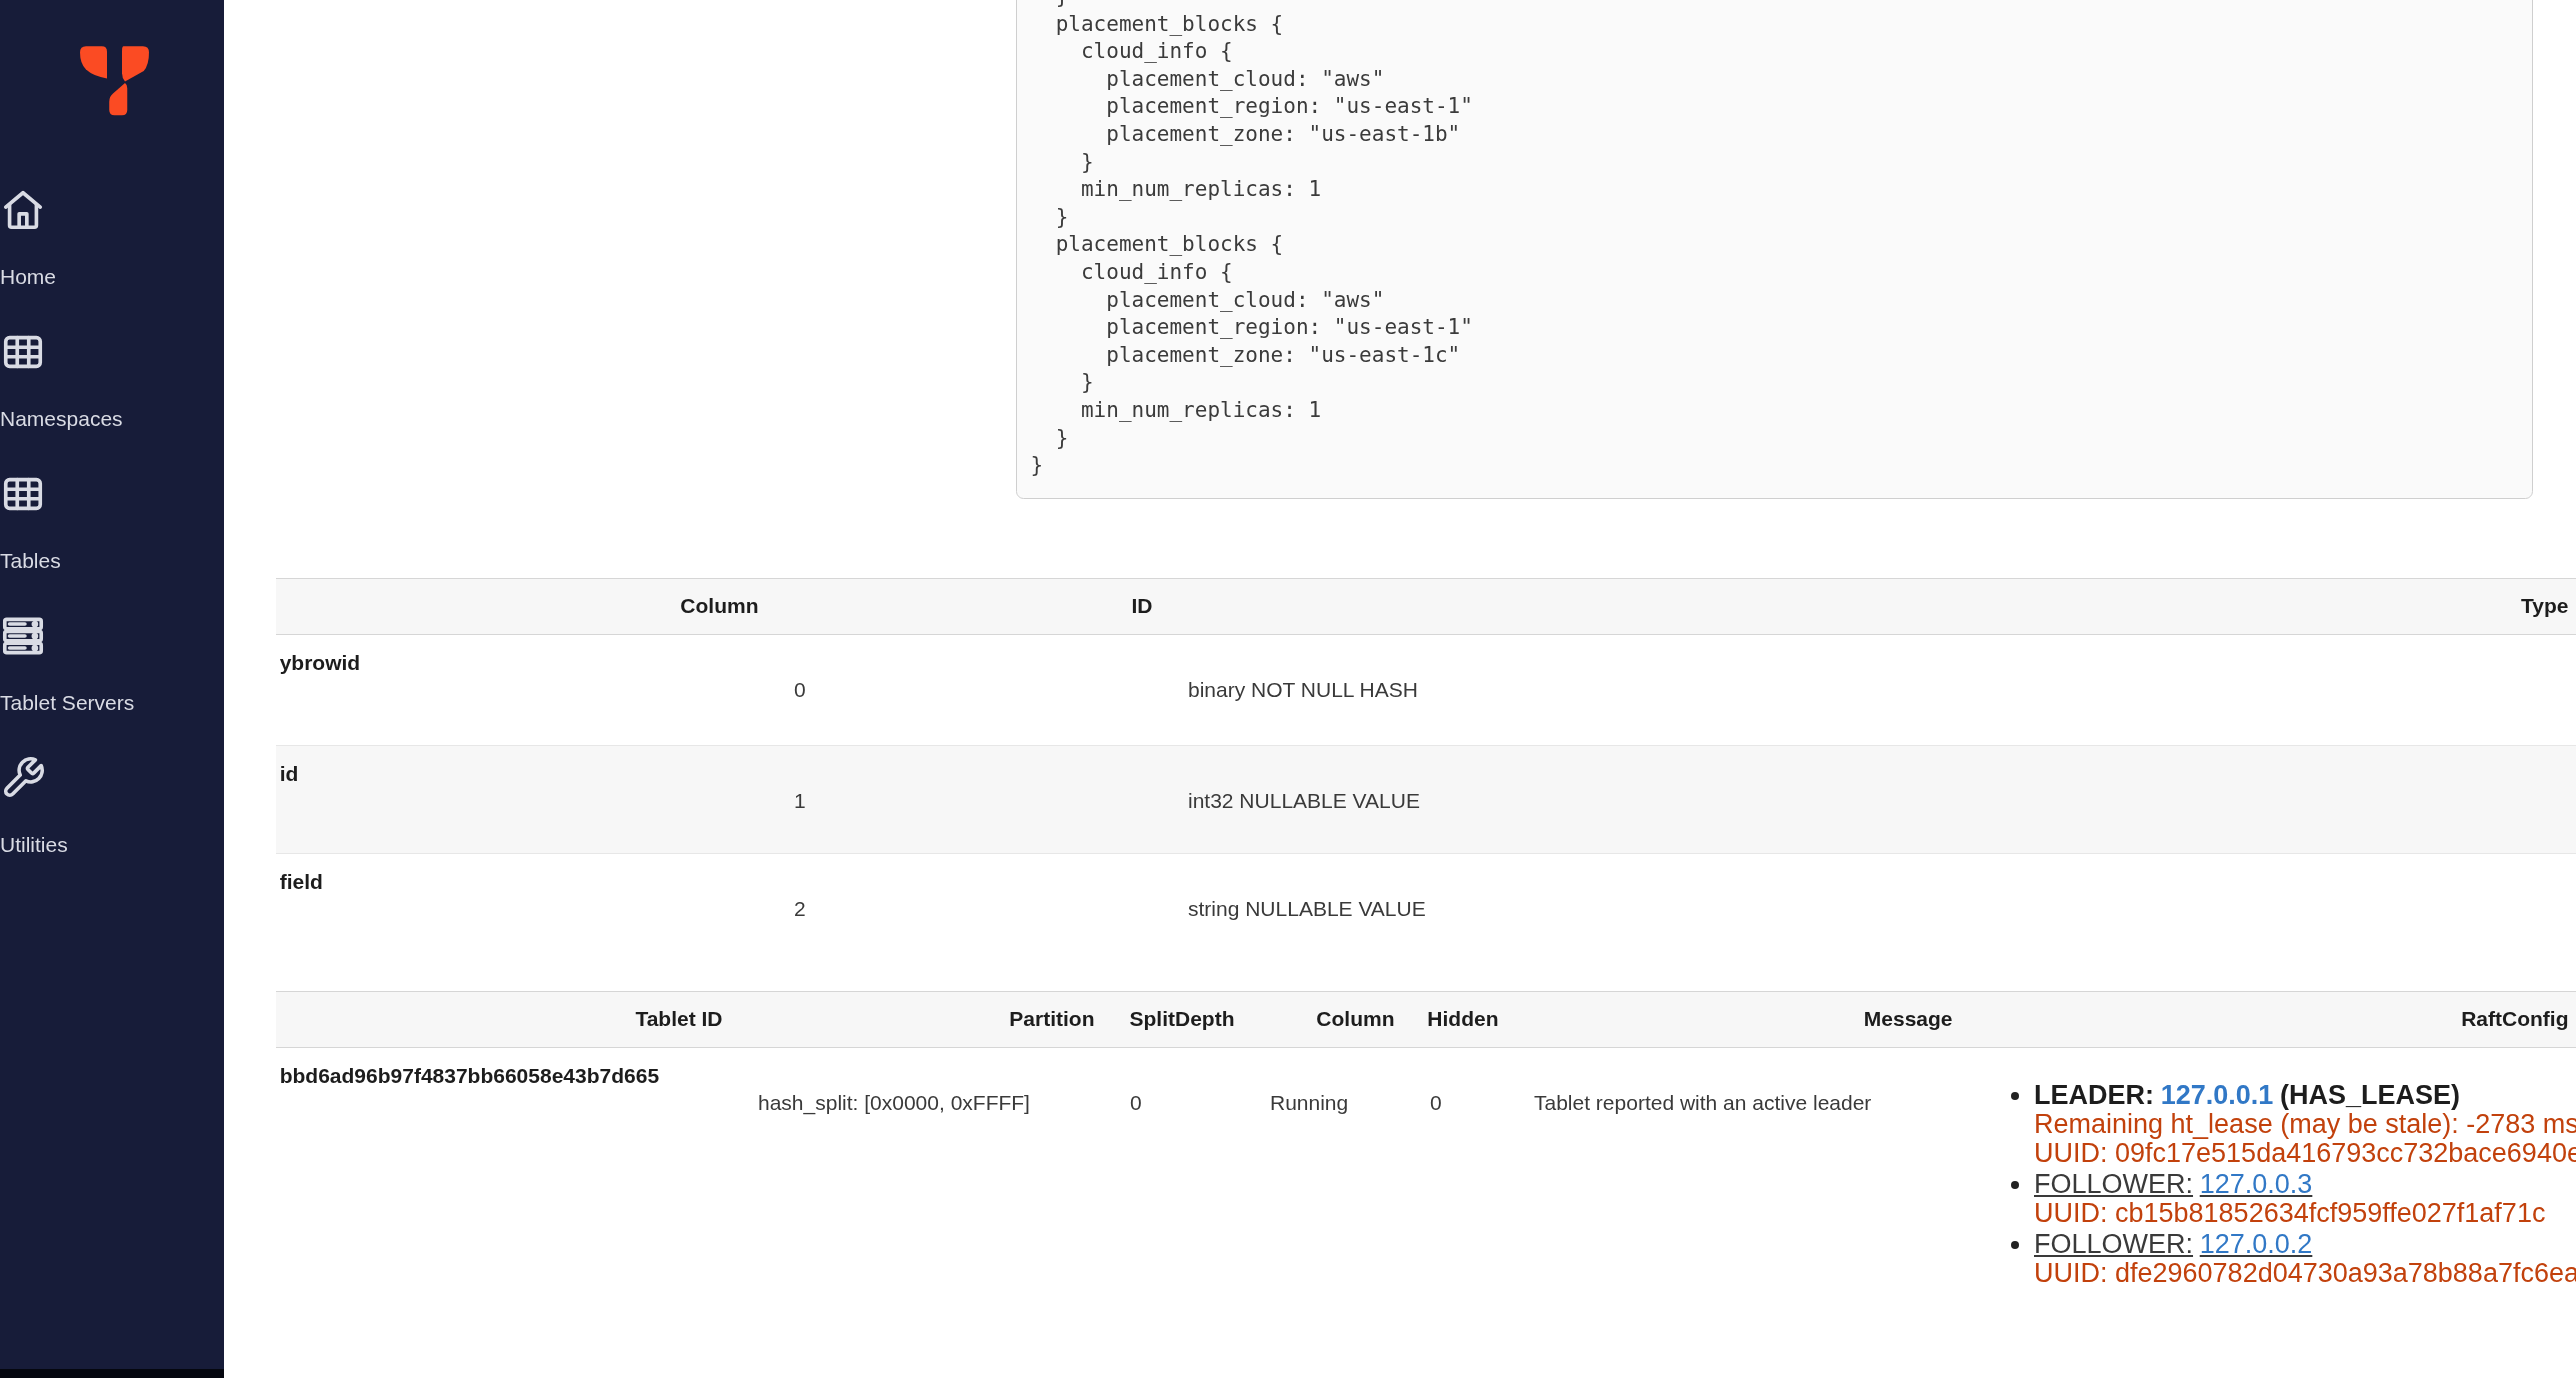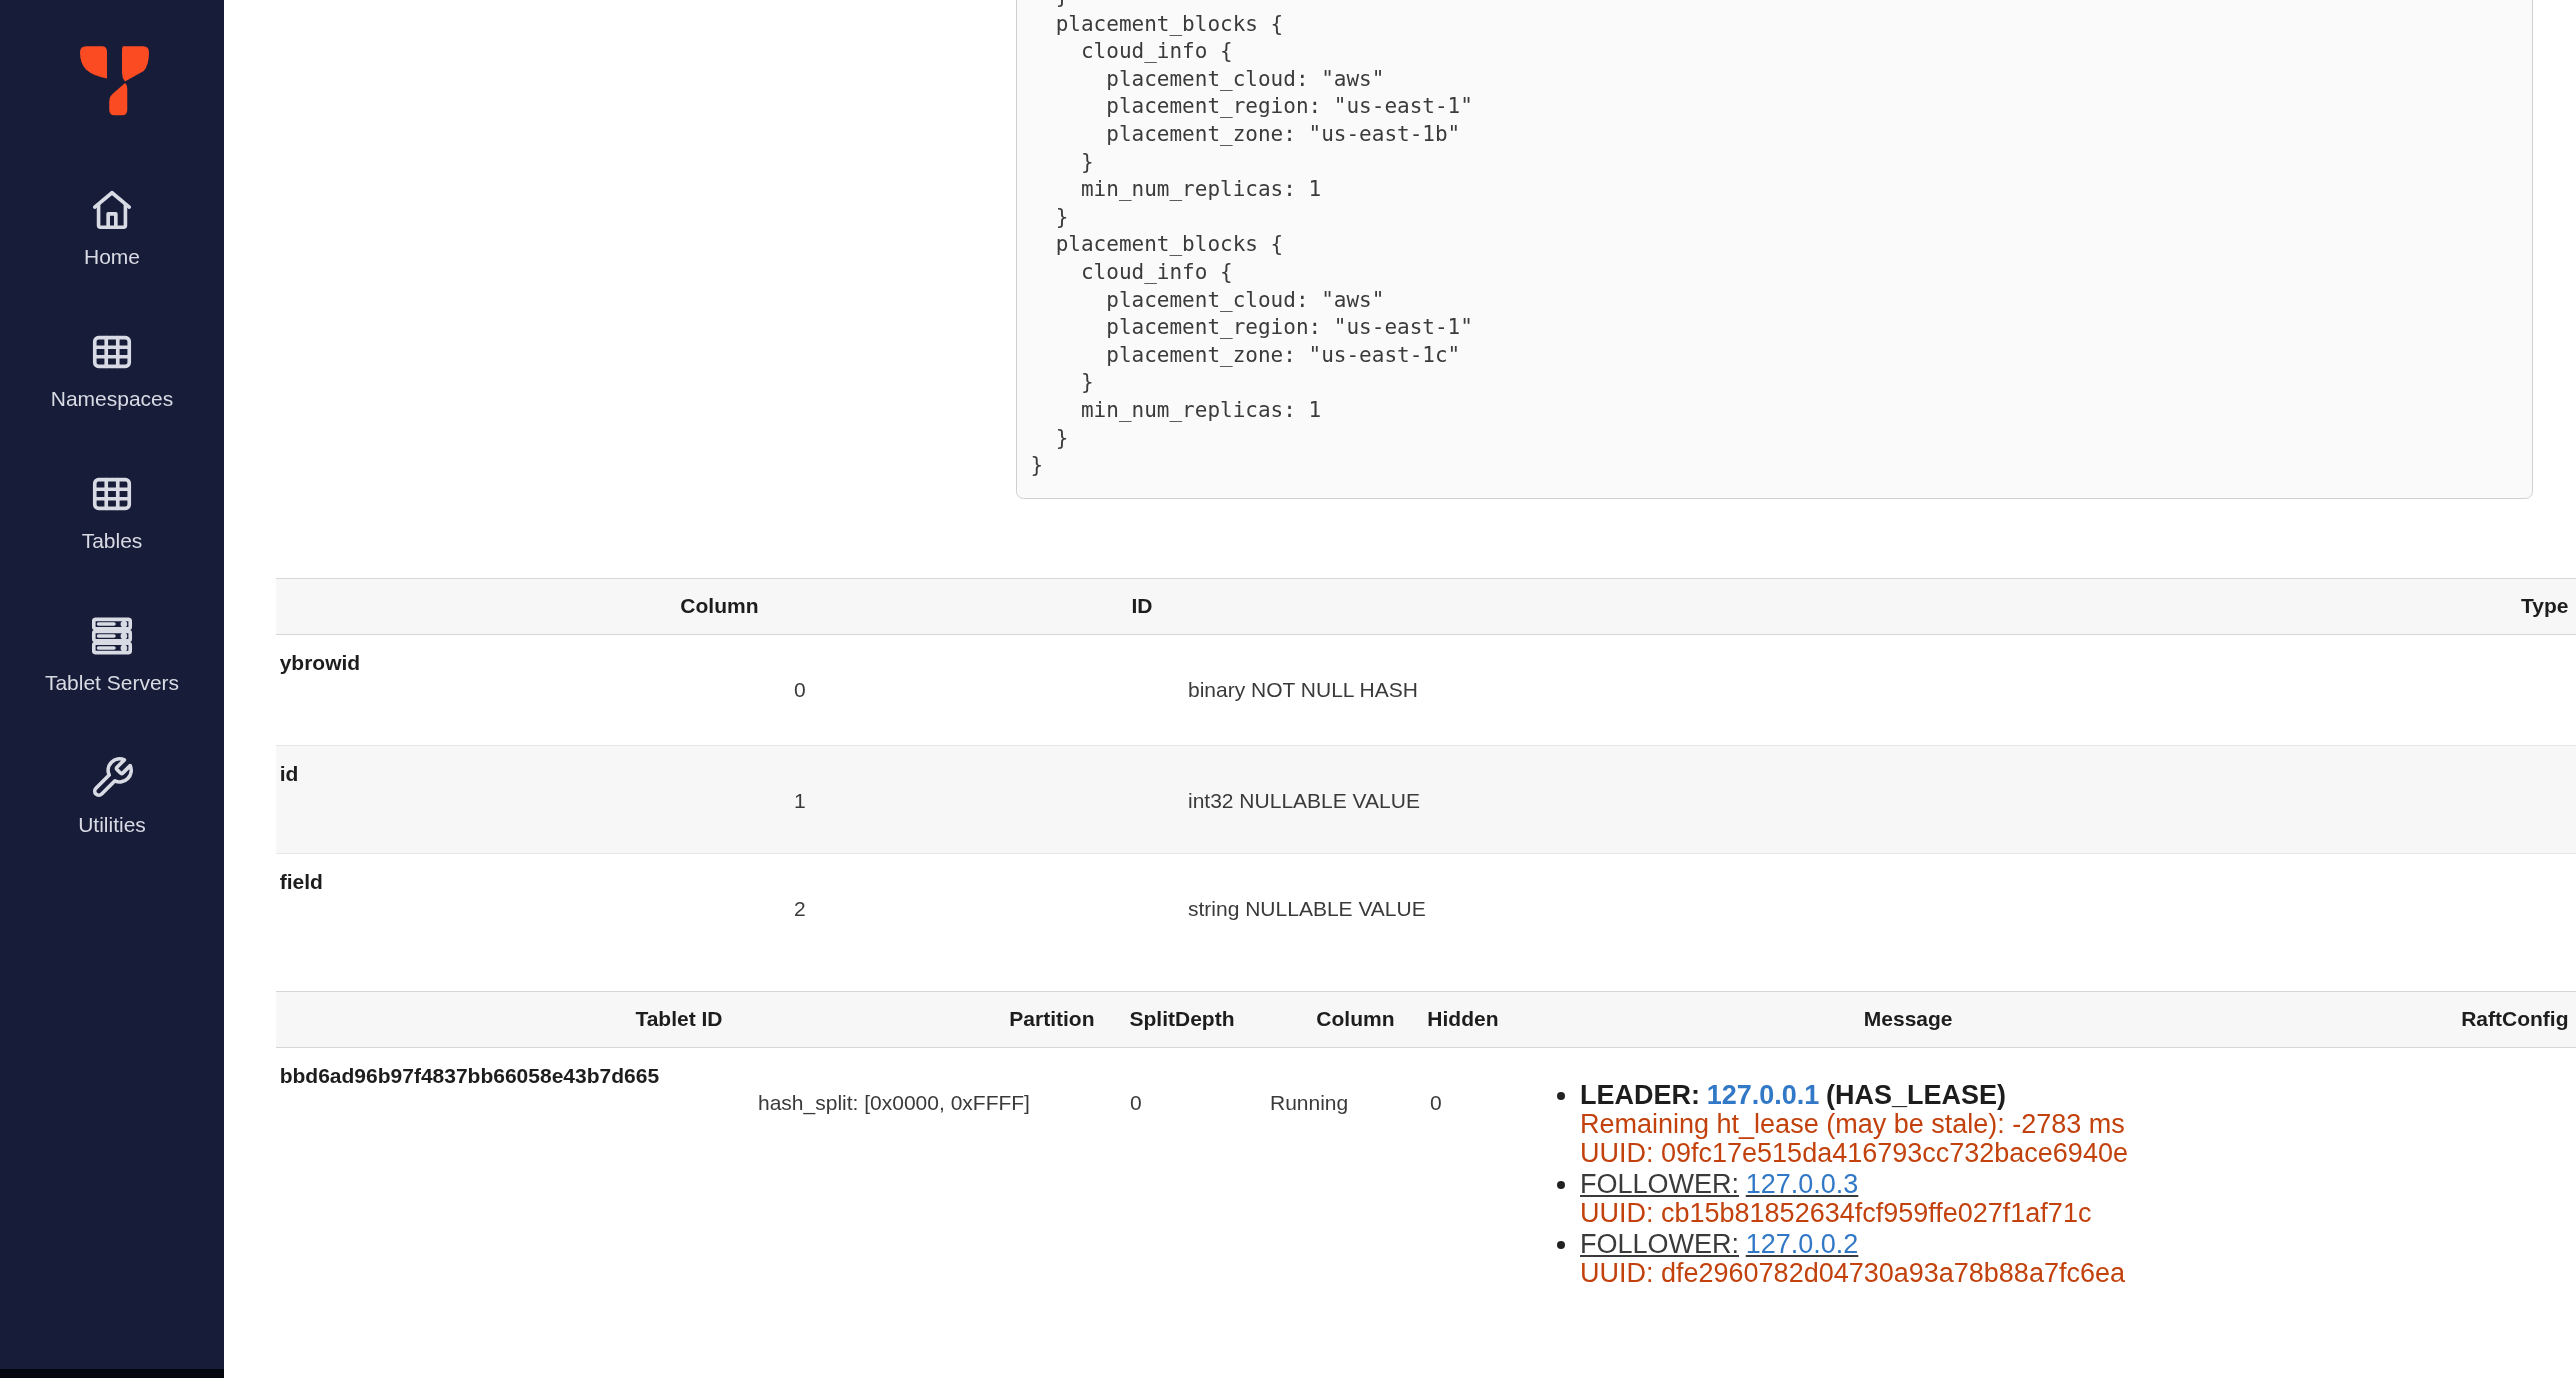--- a/index.html
+++ b/index.html
@@ -28,22 +28,23 @@
     position: absolute; left: 77px; top: 41px;
     width: 75px; height: 75px;
   }
   .nav {
     position: absolute; top: 187px; left: 0;
     width: 224px;
     display: flex; flex-direction: column;
   }
   .nav-item {
     height: 142px;
-    display: flex; flex-direction: column; align-items: center;
+    display: flex; flex-direction: column; 
     cursor: pointer;
+    gap: 20px;
   }
   .nav-icon { width: 46px; height: 46px; }
   .nav-icon svg {
     width: 46px; height: 46px;
     stroke: #d9dbe4; fill: none;
     stroke-width: 1.9; stroke-linecap: round; stroke-linejoin: round;
   }
   .nav-label {
     margin-top: 12px;
     font-size: 21px; line-height: 24px;
@@ -259,20 +260,21 @@
         <div class="th">Hidden</div>
         <div class="th">Message</div>
         <div class="th">RaftConfig</div>
       </div>
       <div class="trow row-tablet">
         <div class="cell-name">bbd6ad96b97f4837bb66058e43b7d665</div>
         <div class="cell-val">hash_split: [0x0000, 0xFFFF]</div>
         <div class="cell-val">0</div>
         <div class="cell-val">Running</div>
         <div class="cell-val">0</div>
+        <div class="cell-val">Tablet reported with an active leader</div>
         <div class="raft-cell">
           <ul class="raft-list">
             <li>
               <div class="raft-line-leader">
                 <span>LEADER:</span><a class="ip-link">127.0.0.1</a><span class="raft-suffix">(HAS_LEASE)</span>
               </div>
               <div class="raft-sub">Remaining ht_lease (may be stale): -2783 ms</div>
               <div class="raft-sub">UUID: 09fc17e515da416793cc732bace6940e</div>
             </li>
             <li>

